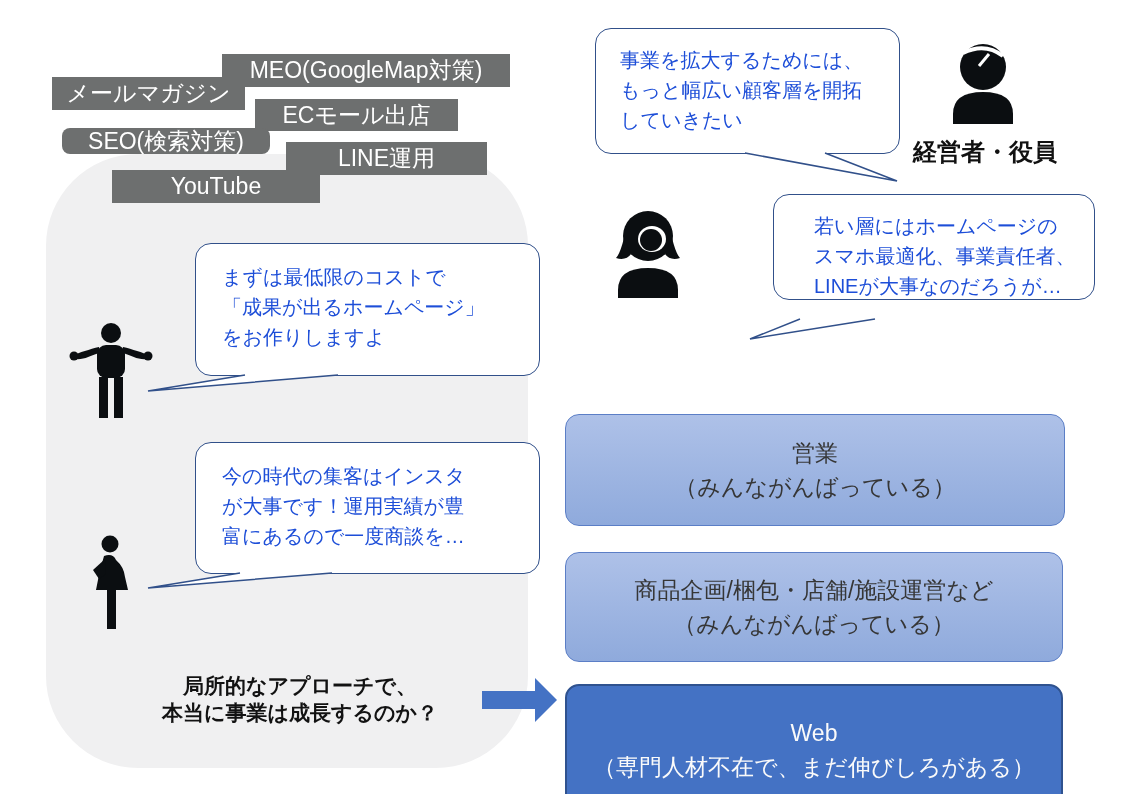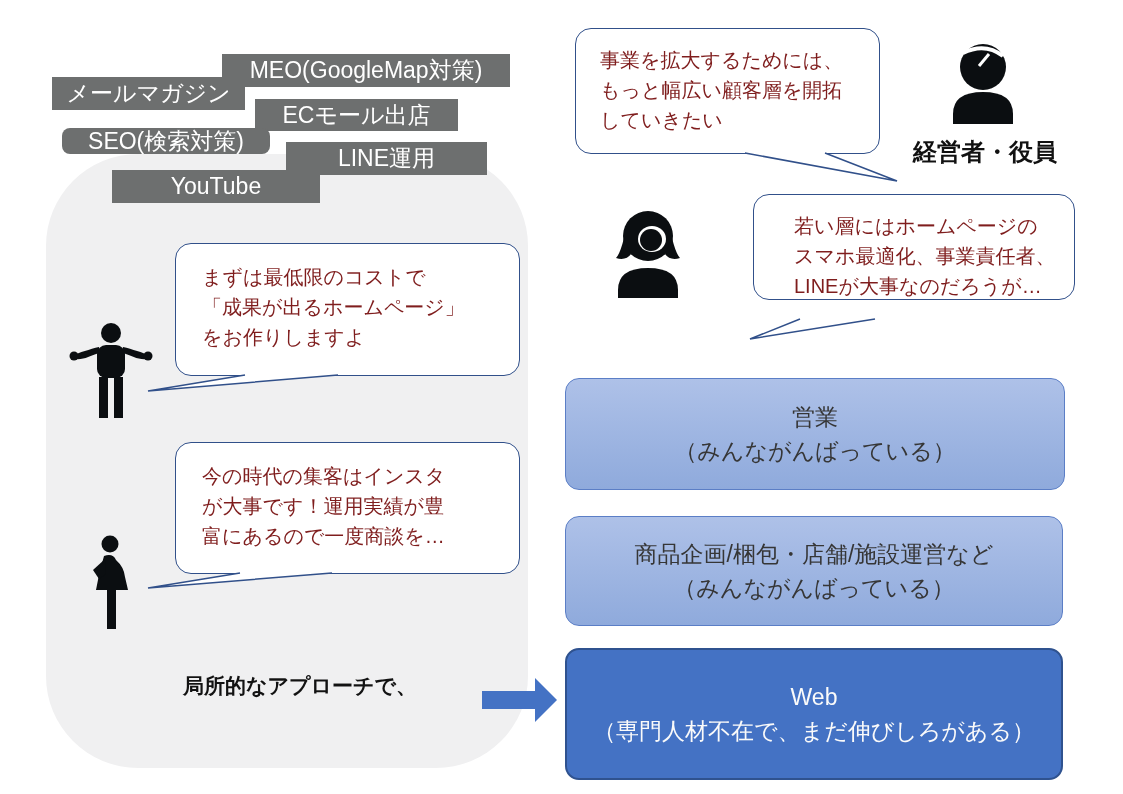--- a/index.html
+++ b/index.html
@@ -15,29 +15,29 @@
     display:flex;align-items:center;justify-content:center;white-space:nowrap;}
   .t1{left:85px;top:23px;width:205px;height:34px;}
   .t2{left:222px;top:54px;width:288px;height:33px;}
   .t3{left:52px;top:77px;width:193px;height:33px;}
   .t4{left:255px;top:99px;width:203px;height:32px;}
   .t5{left:62px;top:128px;width:208px;height:26px;border-radius:8px;}
   .t6{left:286px;top:142px;width:201px;height:33px;text-align:right;}
   .t7{left:112px;top:170px;width:208px;height:33px;}
   
   .bubble{position:absolute;background:#fff;border:1.5px solid #31508a;border-radius:16px;
-    color:#7f1d1d;font-size:20px;line-height:30px;box-sizing:border-box;padding:18px 10px 0 26px;}
+    color:#1d4ed8;font-size:20px;line-height:30px;box-sizing:border-box;padding:18px 10px 0 26px;margin-left:20px;}
   .b1{left:175px;top:243px;width:345px;height:133px;}
   .b2{left:175px;top:442px;width:345px;height:132px;}
   .btr{left:575px;top:28px;width:305px;height:126px;padding-top:16px;padding-left:24px;}
   .bmr{left:753px;top:194px;width:322px;height:106px;padding-top:16px;padding-left:40px;}
   .tail{position:absolute;}
   
   .box{position:absolute;border-radius:14px;display:flex;flex-direction:column;align-items:center;
-    justify-content:center;text-align:center;font-size:23px;line-height:34px;color:#363636;box-sizing:border-box;}
+    justify-content:center;text-align:center;font-size:23px;line-height:34px;color:#363636;box-sizing:border-box;margin-top:36px;}
   .box.light{background:linear-gradient(180deg,#aec1e8 0%,#8faadc 100%);border:1.5px solid #5b7ec6;}
   .box.dark{background:#4472c4;border:2px solid #2f528f;color:#fafafa;}
   .bx1{left:565px;top:378px;width:500px;height:112px;}
   .bx2{left:565px;top:516px;width:498px;height:110px;}
   .bx3{left:565px;top:648px;width:498px;height:132px;}
   
   .plabel{position:absolute;font-weight:bold;color:#111;font-size:24px;text-align:center;white-space:nowrap;}
   .pl-exec{left:900px;top:136px;width:170px;}
   .pl-mgr{left:583px;top:306px;width:130px;}
   
@@ -107,20 +107,21 @@
     <div>今の時代の集客はインスタ</div>
     <div>が大事です！運用実績が豊</div>
     <div>富にあるので一度商談を…</div>
   </div>
   <svg class="tail" style="left:140px;top:572px;" width="210" height="22" viewBox="0 0 210 22">
     <path d="M100,1 L8,16 L192,1" fill="#ffffff" stroke="#31508a" stroke-width="1.5"></path>
   </svg>
 
   <div class="question">
     <div>局所的なアプローチで、</div>
+    <div>本当に事業は成長するのか？</div>
   </div>
 
   <svg class="icon i-arrow" width="75" height="44" viewBox="0 0 75 44">
     <polygon points="0,13 53,13 53,0 75,22 53,44 53,31 0,31" fill="#4472c4"></polygon>
   </svg>
 
   <div class="bubble btr">
     <div>事業を拡大するためには、</div>
     <div>もっと幅広い顧客層を開拓</div>
     <div>していきたい</div>

